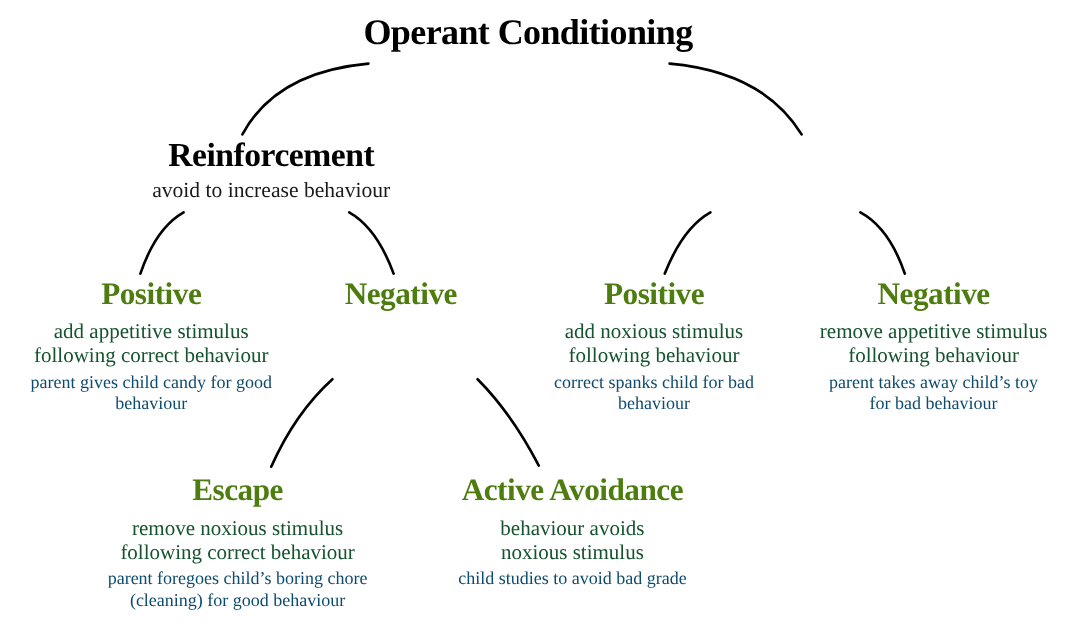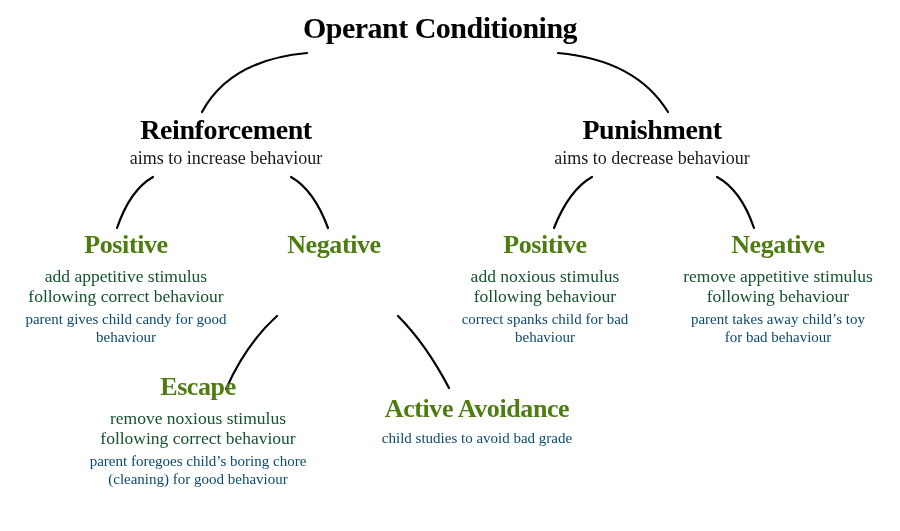--- a/index.html
+++ b/index.html
@@ -86,27 +86,23 @@
     <path d="M 277 316 Q 246 344 226 389"></path>
     <path d="M 398 316 Q 426 344 449 388"></path>
   </svg>
 
   <div class="node" style="left:440px; top:10px;">
     <div class="h1">Operant Conditioning</div>
   </div>
 
   <div class="node" style="left:226px; top:113px;">
     <div class="h2">Reinforcement</div>
-    <div class="sub">aims to increase behaviour</div>
+    <div class="sub">avoid to increase behaviour</div>
   </div>
 
-  <div class="node" style="left:652px; top:113px;">
-    <div class="h2">Punishment</div>
-    <div class="sub">aims to decrease behaviour</div>
-  </div>
 
   <div class="node" style="left:126px; top:229px;">
     <div class="h3">Positive</div>
     <div class="desc">add appetitive stimulus
 following correct behaviour</div>
     <div class="ex">parent gives child candy for good
 behaviour</div>
   </div>
 
   <div class="node" style="left:334px; top:229px;">
@@ -122,26 +118,28 @@
   </div>
 
   <div class="node" style="left:778px; top:229px;">
     <div class="h3">Negative</div>
     <div class="desc">remove appetitive stimulus
 following behaviour</div>
     <div class="ex">parent takes away child’s toy
 for bad behaviour</div>
   </div>
 
-  <div class="node" style="left:198px; top:371px;">
+  <div class="node" style="left:198px; top:393px;">
     <div class="h3">Escape</div>
     <div class="desc">remove noxious stimulus
 following correct behaviour</div>
     <div class="ex">parent foregoes child’s boring chore
 (cleaning) for good behaviour</div>
   </div>
 
   <div class="node" style="left:477px; top:393px;">
     <div class="h3">Active Avoidance</div>
+    <div class="desc">behaviour avoids
+noxious stimulus</div>
     <div class="ex">child studies to avoid bad grade</div>
   </div>
 
 </div>
 
 </body></html>

